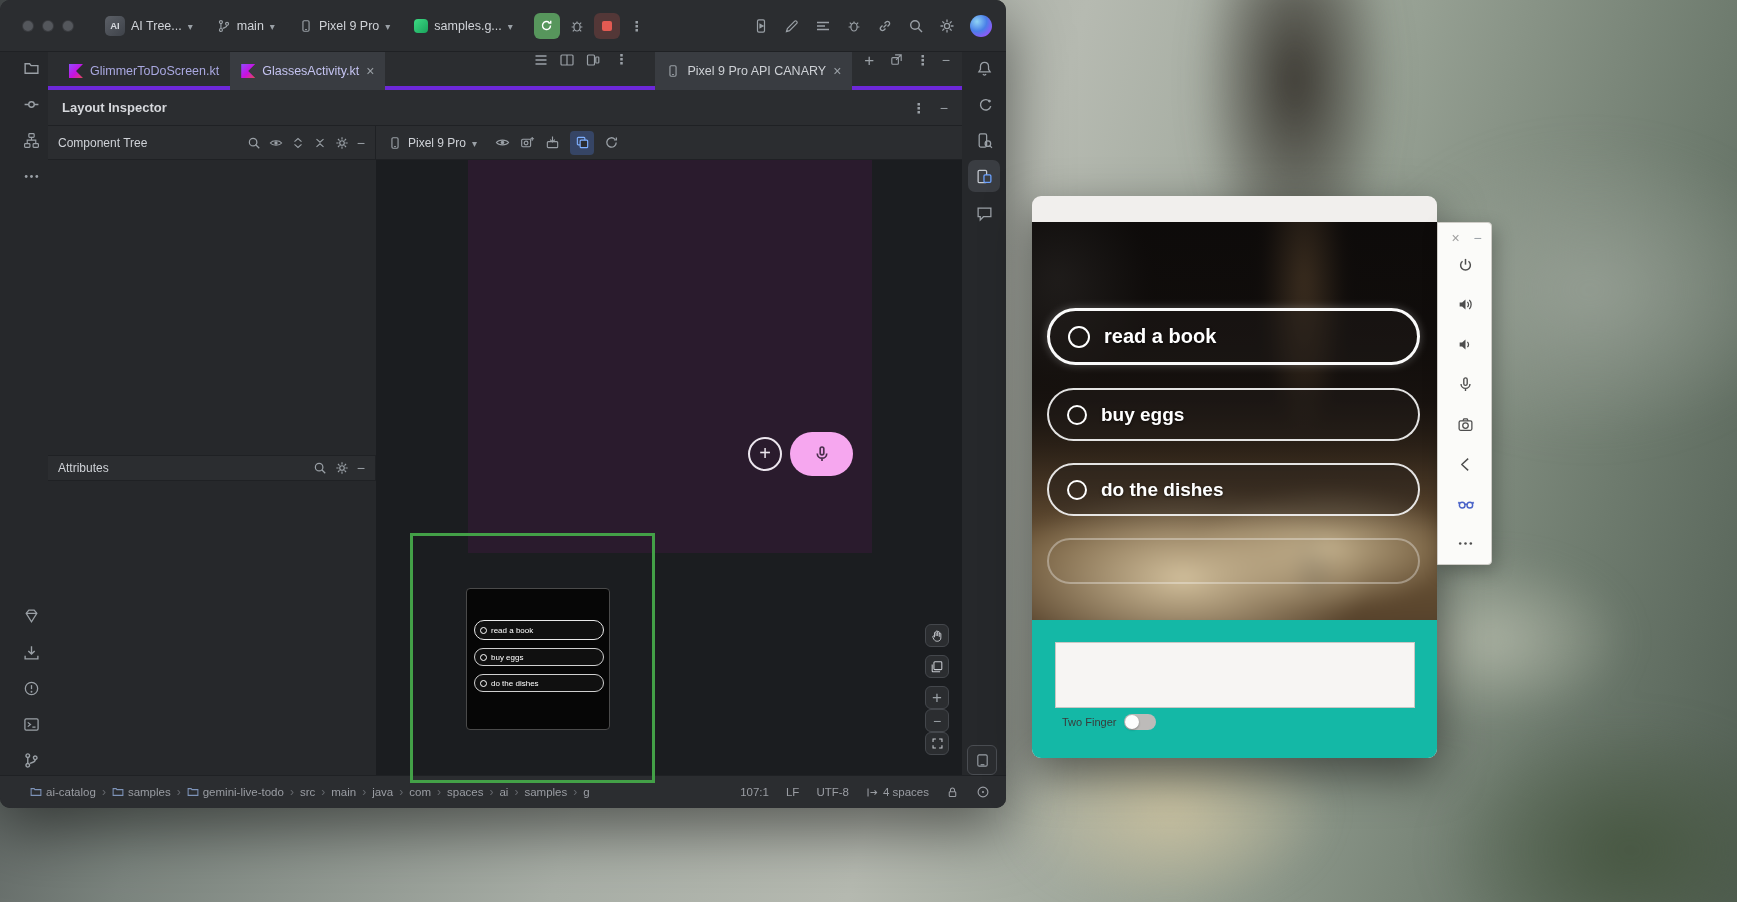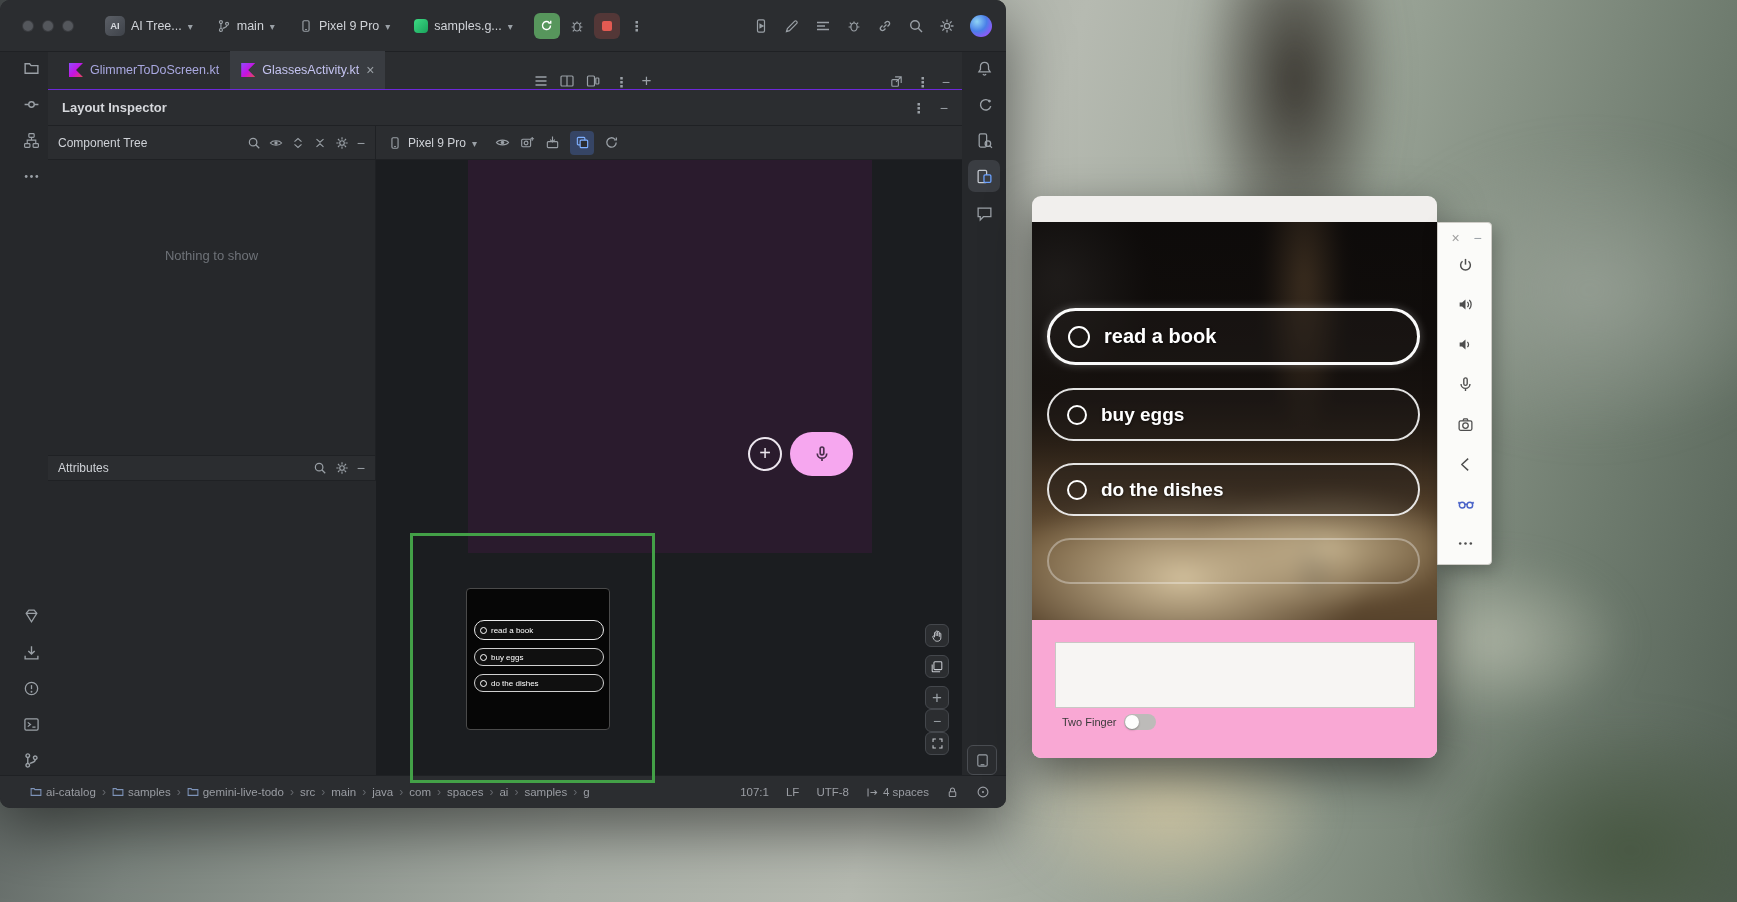--- a/index.html
+++ b/index.html
@@ -24,21 +24,21 @@
   
   .ide{position:absolute;left:0;top:0;width:1006px;height:808px;background:#26282b;border-radius:10px;overflow:hidden;box-shadow:0 22px 60px rgba(0,0,0,.5);z-index:1}
   .titlebar{position:absolute;left:0;top:0;width:1006px;height:52px;background:#2b2d30;border-bottom:1px solid #1f2124;display:flex;align-items:center;padding-left:22px}
   .tl-dot{width:12px;height:12px;border-radius:50%;background:#54575c;border:1px solid rgba(0,0,0,.3);margin-right:8px}
   .chip{display:flex;align-items:center;gap:6px;height:30px;padding:0 7px;border-radius:6px;color:#cfd2d7;font-size:12.5px}
   .badge{width:20px;height:20px;border-radius:5px;background:linear-gradient(135deg,#5c6067,#3e4249);color:#d6d9de;font-size:9.5px;font-weight:700;display:flex;align-items:center;justify-content:center}
   .sqbtn{width:26px;height:26px;border-radius:6px;display:flex;align-items:center;justify-content:center}
   .tb-right{position:absolute;right:14px;top:0;height:52px;display:flex;align-items:center;gap:15px}
   .avatar{width:22px;height:22px;border-radius:50%;background:radial-gradient(circle at 32% 30%,#8fd4f5,#4a7fe8 45%,#8a5cf6 75%,#35589e)}
   
-  .tabbar{position:absolute;left:48px;top:52px;width:914px;height:38px;background:#2b2d30;border-bottom:1px solid #6d28d9;display:flex;align-items:flex-end;padding-left:10px}
+  .tabbar{position:absolute;left:48px;top:52px;width:914px;height:38px;background:#2b2d30;border-bottom:4px solid #6d28d9;display:flex;align-items:flex-start;padding-left:10px}
   .tab{height:38px;display:flex;align-items:center;gap:7px;padding:0 11px;font-size:12.5px;color:#a9a8e0}
   .tab.sel{background:#393c41;color:#c4c3f0}
   .tab.devtab{color:#ced1d6}
   .kico{width:14px;height:14px;background:linear-gradient(135deg,#8f4cff 0%,#c711e1 55%,#e44857 100%);clip-path:polygon(0 0,100% 0,50% 50%,100% 100%,0 100%)}
   
   .li-head{position:absolute;left:48px;top:90px;width:914px;height:36px;background:#2b2d30;border-bottom:1px solid #1f2124;display:flex;align-items:center;padding:0 14px}
   .li-title{font-size:13px;font-weight:700;color:#d6d8dc}
   .ct-bar{position:absolute;left:48px;top:126px;width:328px;height:34px;background:#2b2d30;border-bottom:1px solid #1f2124;border-right:1px solid #1f2124;display:flex;align-items:center;padding:0 10px;font-size:12px;color:#cfd2d7}
   .pv-bar{position:absolute;left:376px;top:126px;width:586px;height:34px;background:#2b2d30;border-bottom:1px solid #1f2124;display:flex;align-items:center;padding:0 12px;font-size:12px;color:#cfd2d7}
   .ct-panel{position:absolute;left:48px;top:160px;width:328px;height:295px;background:#26282b;border-right:1px solid #1f2124;text-align:center;padding-top:88px;font-size:13px;color:#6e7278}
@@ -71,21 +71,21 @@
   .photo{position:absolute;inset:-14px;filter:blur(7px);background:
     radial-gradient(60px 220px at 286px 70px,rgba(188,143,92,.9),transparent 70%),
     radial-gradient(130px 150px at 40px 70px,rgba(125,120,114,.55),transparent 70%),
     radial-gradient(270px 130px at 165px 370px,rgba(216,198,162,.95),transparent 70%),
     radial-gradient(190px 90px at 310px 340px,rgba(198,180,144,.9),transparent 70%),
     radial-gradient(34px 50px at 295px 355px,rgba(40,30,22,.95),transparent 75%),
     linear-gradient(180deg,#17130f 0%,#1d1712 30%,#2a2018 45%,#3a2c1e 55%,#54402a 68%,#6b5436 80%,#54402a 100%)}
   .shade{position:absolute;inset:0;background:linear-gradient(180deg,rgba(10,8,8,.75) 0%,rgba(10,8,8,.6) 45%,rgba(10,8,8,.22) 62%,rgba(10,8,8,0) 78%)}
   .pill{position:absolute;left:15px;width:373px;border-radius:29px;background:rgba(35,30,28,.4);display:flex;align-items:center;color:#fff;text-shadow:0 1px 3px rgba(0,0,0,.6)}
   .pdot{border:2px solid #fff;border-radius:50%;flex:0 0 auto;margin:0 14px 0 18px}
-  .emu-bottom{position:absolute;left:0;top:424px;width:405px;height:154px;background:#f9a8d4}
+  .emu-bottom{position:absolute;left:0;top:424px;width:405px;height:154px;background:#14b8a6}
   .padbox{position:absolute;left:23px;top:22px;width:360px;height:66px;background:#f7f5f3;border:1px solid #c9c7c4}
   .tgl{position:absolute;left:92px;top:94px;width:32px;height:16px;border-radius:9px;background:#bdbbb9}
   .tgl .knob{position:absolute;left:1px;top:1px;width:14px;height:14px;border-radius:50%;background:#fdfdfd;box-shadow:0 1px 2px rgba(0,0,0,.3)}
   .etb{position:absolute;left:1437px;top:222px;width:55px;height:343px;background:#fbfbf9;border:1px solid #cfcdc8;border-radius:0 4px 4px 0;box-shadow:4px 6px 18px rgba(0,0,0,.25);z-index:3}
   .etb .eic{position:absolute;left:18px;width:19px;height:19px;display:flex;align-items:center;justify-content:center;color:#4e4e4e}
 </style>
 </head>
 <body>
 
 <div class="wall">
@@ -358,20 +358,30 @@
     <span class="ib" style="margin-left:10px">
         <svg width="16" height="16" viewBox="0 0 16 16">
           <g fill="none" stroke="#9aa0a6" stroke-width="1.2">
             <rect x="2.5" y="3" width="7" height="10" rx="1"></rect>
             <rect x="10.8" y="5" width="3" height="6" rx=".8"></rect>
           </g>
         </svg>
       </span>
     <span class="ib i-kebab" style="margin-left:12px;width:16px"></span>
 
+    <div class="tab sel devtab" style="margin-left:26px">
+      <svg width="14" height="14" viewBox="0 0 16 16">
+          <g fill="none" stroke="#9aa0a6" stroke-width="1.3">
+            <rect x="4.5" y="2" width="7" height="12" rx="1.4"></rect>
+            <path d="M7 12h2"></path>
+          </g>
+        </svg>
+      <span>Pixel 9 Pro API CANARY</span>
+      <span class="ib i-x"></span>
+    </div>
     <span class="ib i-plus" style="margin-left:8px;width:18px"></span>
 
     <span style="margin-left:auto;display:flex;align-items:center;gap:12px;padding-right:12px">
       <span class="ib">
           <svg width="15" height="15" viewBox="0 0 16 16">
             <g fill="none" stroke="#9aa0a6" stroke-width="1.2">
               <rect x="3" y="6" width="7" height="7" rx="1"></rect>
               <path d="M6.5 3H13v6.5M13 3l-5.5 5.5"></path>
             </g>
           </svg>
@@ -479,23 +489,20 @@
           <svg width="15" height="15" viewBox="0 0 16 16">
             <g fill="none" stroke="#9aa0a6" stroke-width="1.4">
               <path d="M13 8a5 5 0 1 1-1.5-3.6"></path>
               <path d="M13.2 2.6v2.6h-2.6"></path>
             </g>
           </svg>
         </span>
     </span>
   </div>
 
-  <div class="ct-panel">
-    <span>Nothing to show</span>
-  </div>
 
   <div class="attr-head">
     <span>Attributes</span>
     <span style="margin-left:auto;display:flex;align-items:center;gap:8px">
       <span class="ib">
           <svg width="14" height="14" viewBox="0 0 16 16">
             <g fill="none" stroke="#9aa0a6" stroke-width="1.4">
               <circle cx="7" cy="7" r="4.3"></circle>
               <path d="M10.3 10.3L14 14"></path>
             </g>

